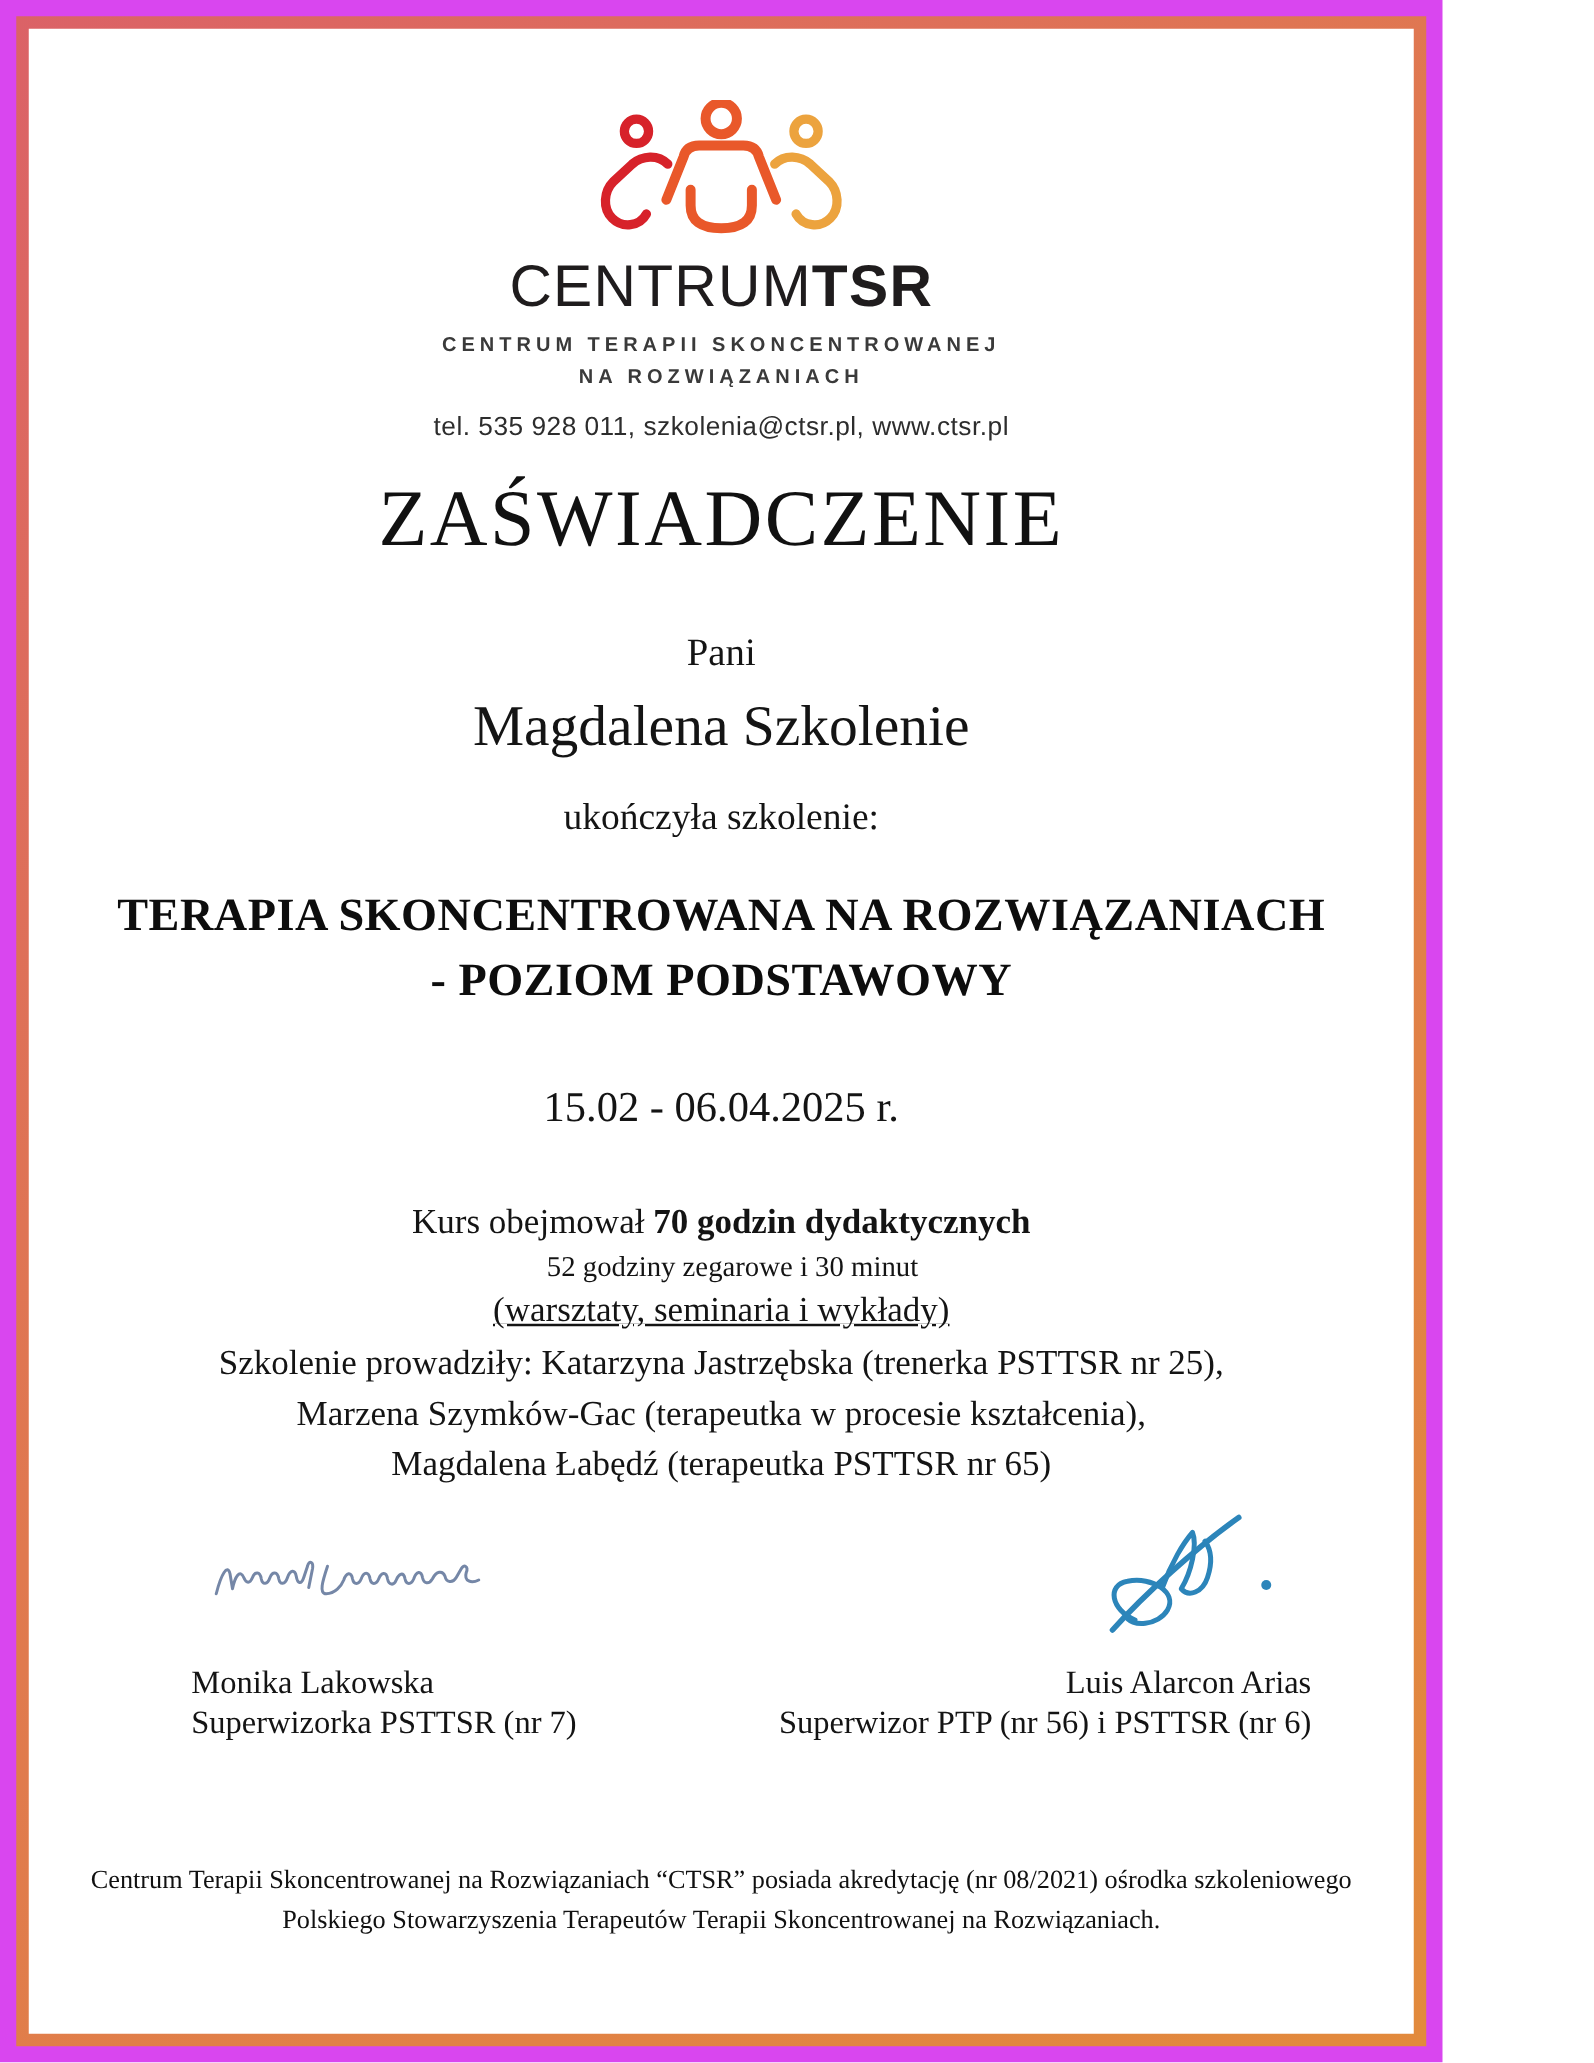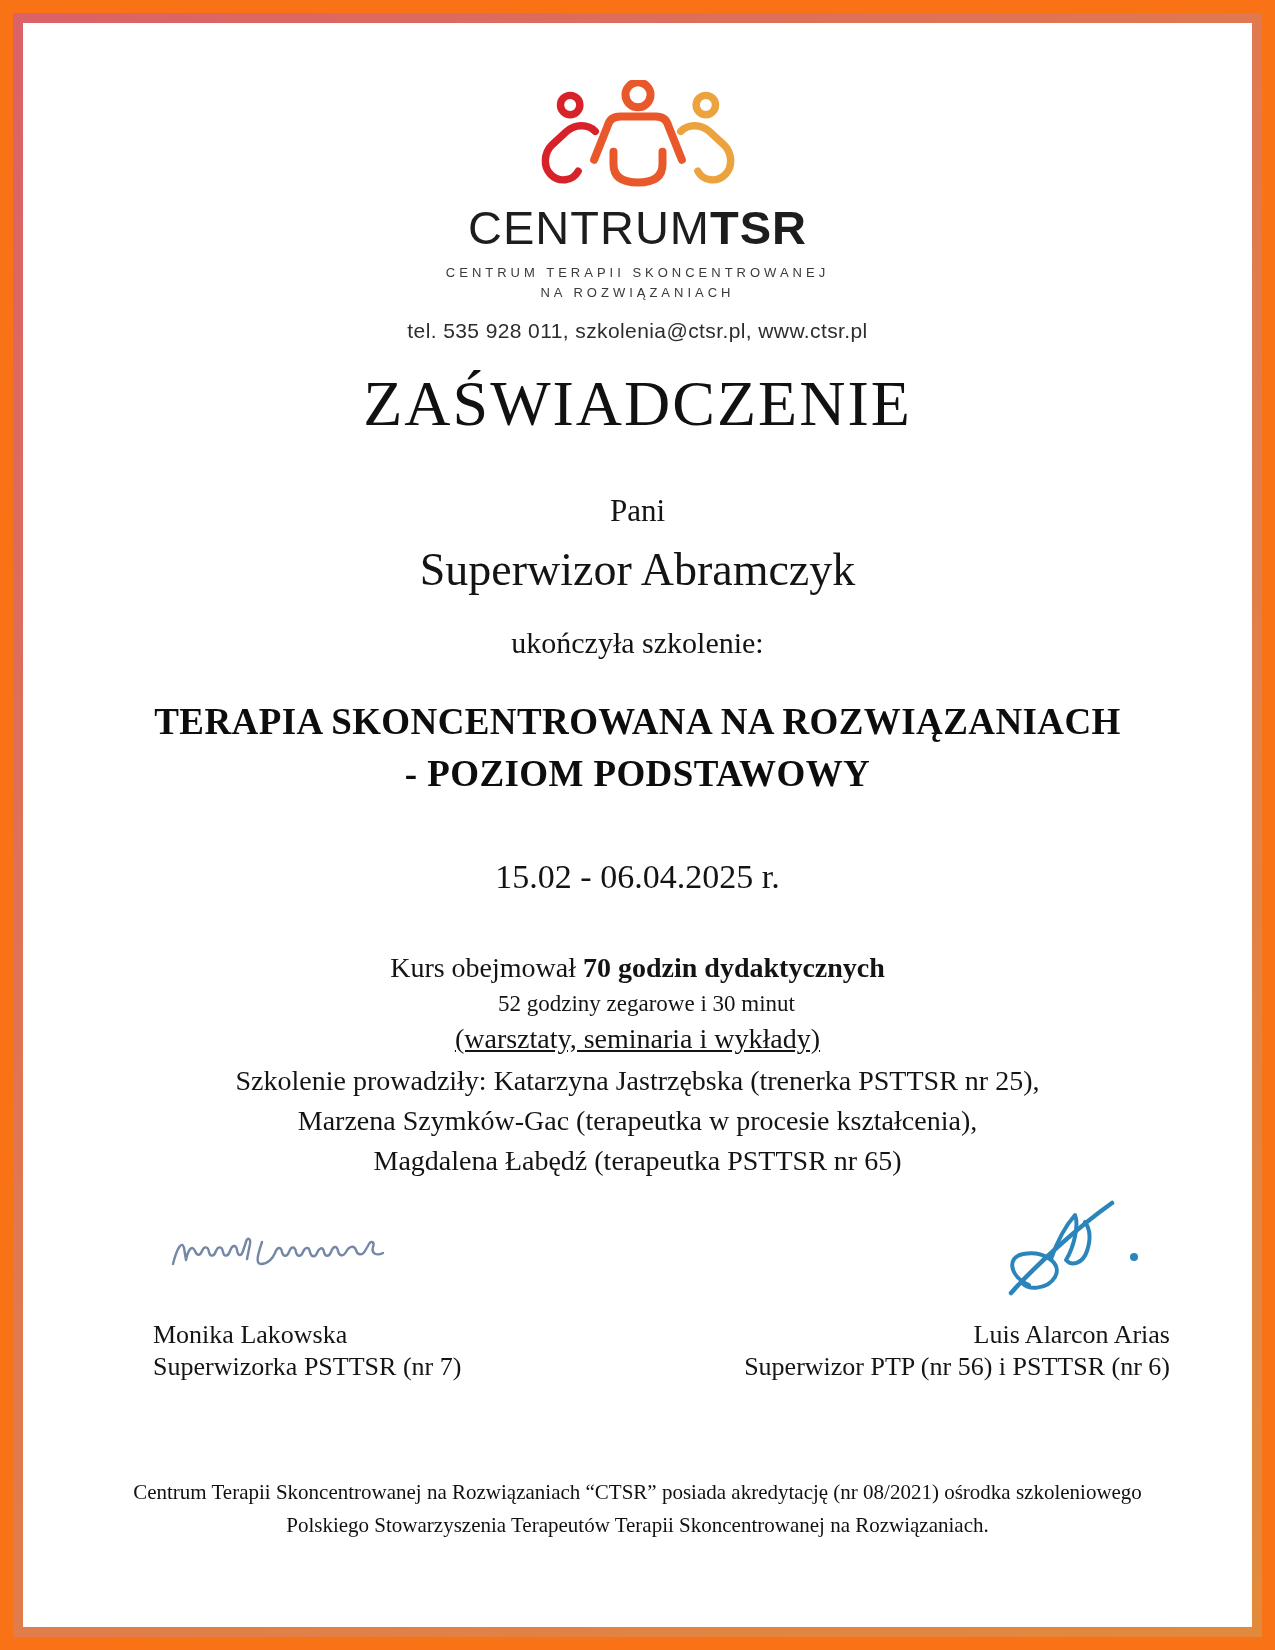--- a/index.html
+++ b/index.html
@@ -1,20 +1,20 @@
 <!DOCTYPE html>
 <html lang="pl"><head>
 <meta charset="utf-8">
 <title>Certificate</title>
 <style>
   html,body{margin:0;padding:0;background:#ffffff;}
   .page{
     position:relative;
-    width:1275px;height:1650px;
-    background:#f97316;
+    width:1154px;height:1650px;
+    background:#d946ef;
     overflow:hidden;
     font-family:"Liberation Serif", serif;
     color:#141414;
   }
   
   .frame{
     position:absolute;left:13px;top:13px;right:13px;bottom:13px;
     background:linear-gradient(135deg,#db6267 0%,#e0794f 45%,#e28a3c 100%);
   }
   .frame-inner{
@@ -31,21 +31,21 @@
     margin-top:4px;
     font-family:"Liberation Sans", sans-serif;
     font-size:47px;line-height:1.1;color:#1f1c1d;
     letter-spacing:1px;
   }
   .brand .light{font-weight:300;}
   .brand .bold{font-weight:800;}
   .tagline{
     margin-top:9px;
     font-family:"Liberation Sans", sans-serif;
-    font-size:13px;font-weight:400;color:#3a3a3a;
+    font-size:16px;font-weight:700;color:#3a3a3a;
     letter-spacing:4px;line-height:1.6;
   }
   .contact{
     margin-top:15px;
     font-family:"Liberation Sans", sans-serif;
     font-size:21px;font-weight:500;color:#2d2d2d;
     letter-spacing:0.4px;
   }
   
   .cert-title{
@@ -120,21 +120,21 @@
       <span class="light">CENTRUM</span><span class="bold">TSR</span>
     </div>
     <div class="tagline">
       <div>CENTRUM TERAPII SKONCENTROWANEJ</div>
       <div>NA ROZWIĄZANIACH</div>
     </div>
     <div class="contact">tel. 535 928 011, szkolenia@ctsr.pl, www.ctsr.pl</div>
 
     <div class="cert-title">ZAŚWIADCZENIE</div>
     <div class="salutation">Pani</div>
-    <div class="recipient">Superwizor Abramczyk</div>
+    <div class="recipient">Magdalena Szkolenie</div>
     <div class="completion">ukończyła szkolenie:</div>
 
     <div class="course-title">
       <div>TERAPIA SKONCENTROWANA NA ROZWIĄZANIACH</div>
       <div>- POZIOM PODSTAWOWY</div>
     </div>
 
     <div class="date-range">15.02 - 06.04.2025 r.</div>
 
     <div class="hours">

